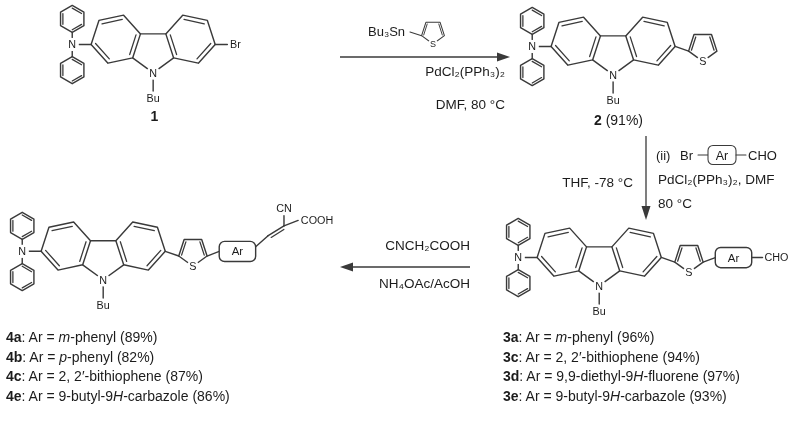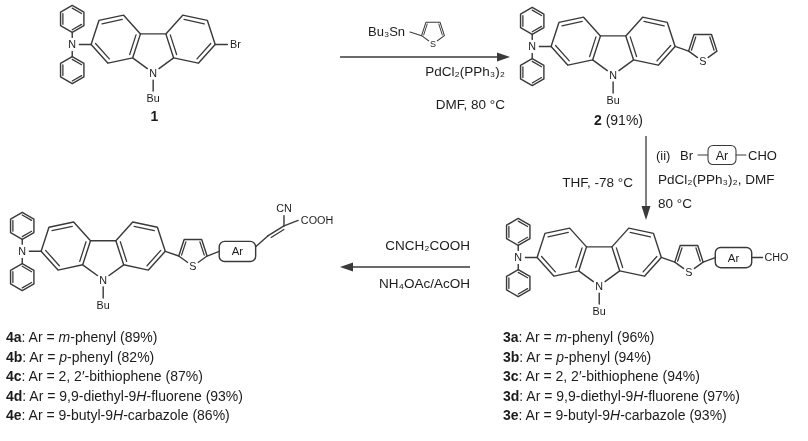--- a/index.html
+++ b/index.html
@@ -140,27 +140,25 @@
     <line class="bond" x1="209" y1="24" x2="219.5" y2="20"></line>
     <text class="atom as" x="221.5" y="22.6">COOH</text>
     <text class="atom" x="75" y="66.8">N</text>
     <text class="atom" x="15" y="45.7">N</text>
     <text class="atom" x="75" y="85.5">Bu</text>
     <text class="atom" x="141.5" y="56.9">S</text>
   </svg>
 
   <div class="txt" style="left:503px;top:328px">
     <div class="cmp"><b>3a</b><span>: Ar = </span><i>m</i><span>-phenyl (96%)</span></div>
-    <div class="cmp"><b>3b</b><span>: Ar = </span><i>p</i><span>-phenyl (94%)</span></div>
     <div class="cmp"><b>3c</b><span>: Ar = 2, 2′-bithiophene (94%)</span><i></i><span></span></div>
     <div class="cmp"><b>3d</b><span>: Ar = 9,9-diethyl-9</span><i>H</i><span>-fluorene (97%)</span></div>
     <div class="cmp"><b>3e</b><span>: Ar = 9-butyl-9</span><i>H</i><span>-carbazole (93%)</span></div>
   </div>
 
   <div class="txt" style="left:6px;top:328px">
     <div class="cmp"><b>4a</b><span>: Ar = </span><i>m</i><span>-phenyl (89%)</span></div>
     <div class="cmp"><b>4b</b><span>: Ar = </span><i>p</i><span>-phenyl (82%)</span></div>
     <div class="cmp"><b>4c</b><span>: Ar = 2, 2′-bithiophene (87%)</span><i></i><span></span></div>
-    <div class="cmp"><b>4d</b><span>: Ar = 9,9-diethyl-9</span><i>H</i><span>-fluorene (93%)</span></div>
     <div class="cmp"><b>4e</b><span>: Ar = 9-butyl-9</span><i>H</i><span>-carbazole (86%)</span></div>
   </div>
 
 </div>
 
 </body></html>

